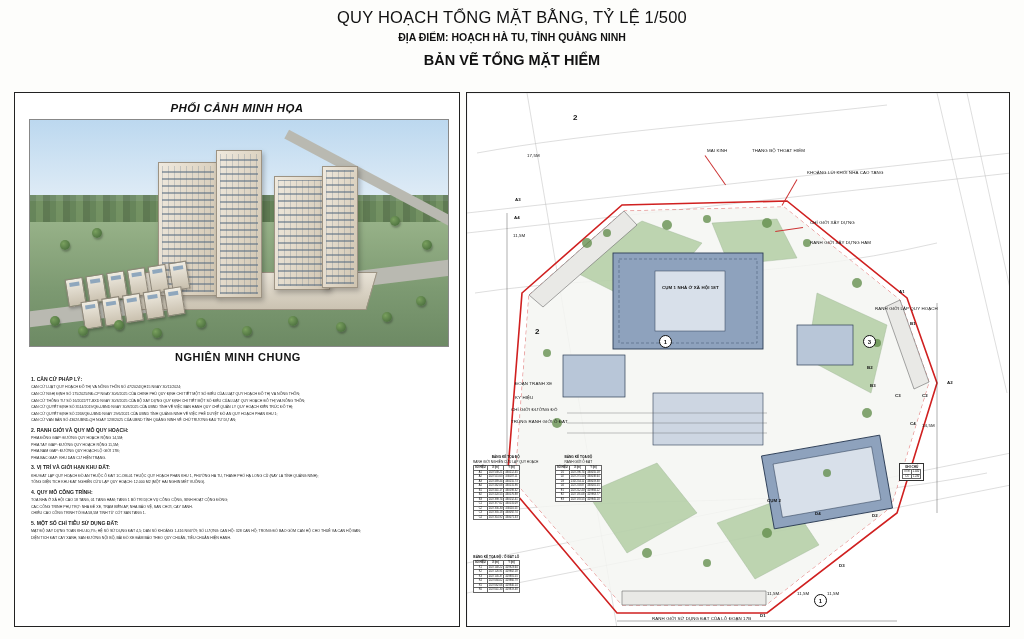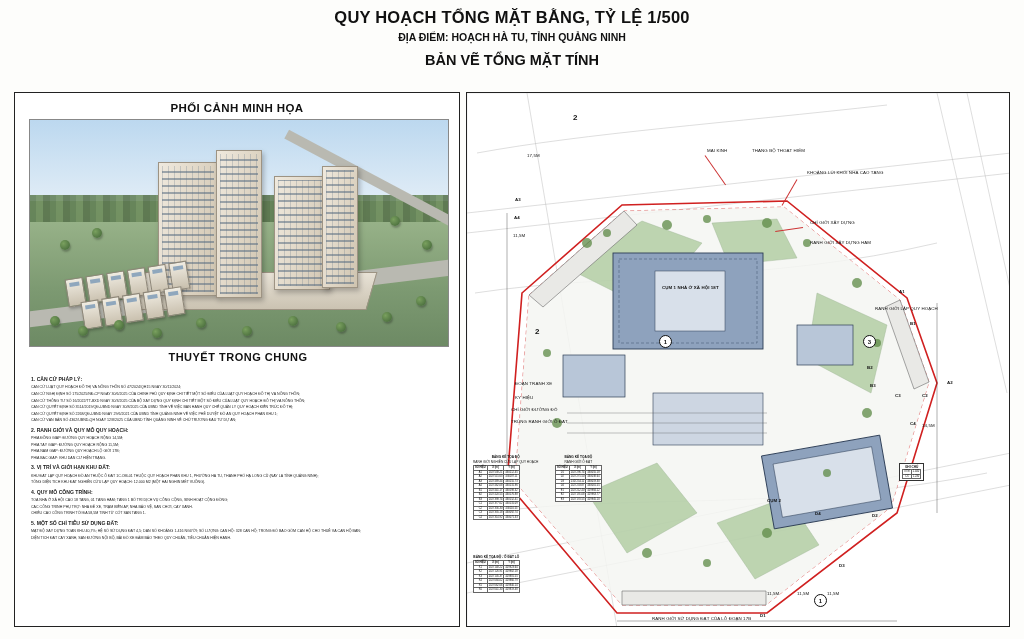--- a/index.html
+++ b/index.html
@@ -23,21 +23,21 @@
   
   .header {
     position: absolute;
     left: 0; top: 0;
     width: 1024px;
     height: 92px;
     text-align: center;
   }
   .title-main {
     font-size: 16.5px;
-    font-weight: bold;
+    font-weight: normal;
     letter-spacing: .2px;
     margin-top: 8px;
   }
   .title-sub1 {
     font-size: 10.5px;
     font-weight: bold;
     margin-top: 7px;
   }
   .title-sub2 {
     font-size: 10.5px;
@@ -66,20 +66,21 @@
     width: 544px; height: 535px;
     background: #fff;
     overflow: hidden;
   }
   .panel-caption {
     text-align: center;
     font-size: 11.5px;
     font-weight: bold;
     letter-spacing: .4px;
     margin-top: 9px;
+    font-style: italic;
   }
   
   .persp-wrap {
     position: absolute;
     left: 14px; top: 26px;
     width: 418px; height: 226px;
     border: 1px solid #888;
     overflow: hidden;
     background: linear-gradient(#cfe3f2 0%, #dbe9f4 38%, #c9dcc4 39%, #b7cdb0 100%);
   }
@@ -231,21 +232,21 @@
   }
 </style>
 </head>
 <body>
 
 <div class="sheet">
 
   <div class="header">
     <div class="title-main">QUY HOẠCH TỔNG MẶT BẰNG, TỶ LỆ 1/500</div>
     <div class="title-sub2">ĐỊA ĐIỂM: HOẠCH HÀ TU, TỈNH QUẢNG NINH</div>
-    <div class="title-sub3">BẢN VẼ TỔNG MẶT TÍNH</div>
+    <div class="title-sub3">BẢN VẼ TỔNG MẶT HIỂM</div>
   </div>
 
   <div class="panel left-panel">
     <div class="panel-caption">PHỐI CẢNH MINH HỌA</div>
 
     <div class="persp-wrap">
       <div class="sky"></div>
       <div class="ground"></div>
       <div class="treeline"></div>
       <div class="road road-a"></div>
@@ -304,21 +305,21 @@
       <div class="tree" style="left:258px; top:196px;"></div>
       <div class="tree" style="left:306px; top:202px;"></div>
       <div class="tree" style="left:352px; top:192px;"></div>
       <div class="tree" style="left:386px; top:176px;"></div>
       <div class="tree" style="left:360px; top:96px;"></div>
       <div class="tree" style="left:392px; top:120px;"></div>
       <div class="tree" style="left:30px;  top:120px;"></div>
       <div class="tree" style="left:62px;  top:108px;"></div>
     </div>
 
-    <div class="notes-title" style="position:absolute;left:0;top:258px;width:446px;">THUYẾT TRONG CHUNG</div>
+    <div class="notes-title" style="position:absolute;left:0;top:258px;width:446px;">NGHIÊN MINH CHUNG</div>
 
     <div class="notes">
       <span class="h">1. CĂN CỨ PHÁP LÝ:</span>
       <p>CĂN CỨ LUẬT QUY HOẠCH ĐÔ THỊ VÀ NÔNG THÔN SỐ 47/2024/QH15 NGÀY 30/11/2024;</p>
       <p>CĂN CỨ NGHỊ ĐỊNH SỐ 175/2025/NĐ-CP NGÀY 30/6/2025 CỦA CHÍNH PHỦ QUY ĐỊNH CHI TIẾT MỘT SỐ ĐIỀU CỦA LUẬT QUY HOẠCH ĐÔ THỊ VÀ NÔNG THÔN;</p>
       <p>CĂN CỨ THÔNG TƯ SỐ 16/2022/TT-BXD NGÀY 30/3/2025 CỦA BỘ XÂY DỰNG QUY ĐỊNH CHI TIẾT MỘT SỐ ĐIỀU CỦA LUẬT QUY HOẠCH ĐÔ THỊ VÀ NÔNG THÔN;</p>
       <p>CĂN CỨ QUYẾT ĐỊNH SỐ 3514/2019/QĐ-UBND NGÀY 30/8/2025 CỦA UBND TỈNH VỀ VIỆC BAN HÀNH QUY CHẾ QUẢN LÝ QUY HOẠCH KIẾN TRÚC ĐÔ THỊ;</p>
       <p>CĂN CỨ QUYẾT ĐỊNH SỐ 2268/QĐ-UBND NGÀY 29/6/2021 CỦA UBND TỈNH QUẢNG NINH VỀ VIỆC PHÊ DUYỆT ĐỒ ÁN QUY HOẠCH PHÂN KHU 1;</p>
       <p>CĂN CỨ VĂN BẢN SỐ 4362/UBND-QH NGÀY 12/8/2025 CỦA UBND TỈNH QUẢNG NINH VỀ CHỦ TRƯƠNG ĐẦU TƯ DỰ ÁN;</p>
 

